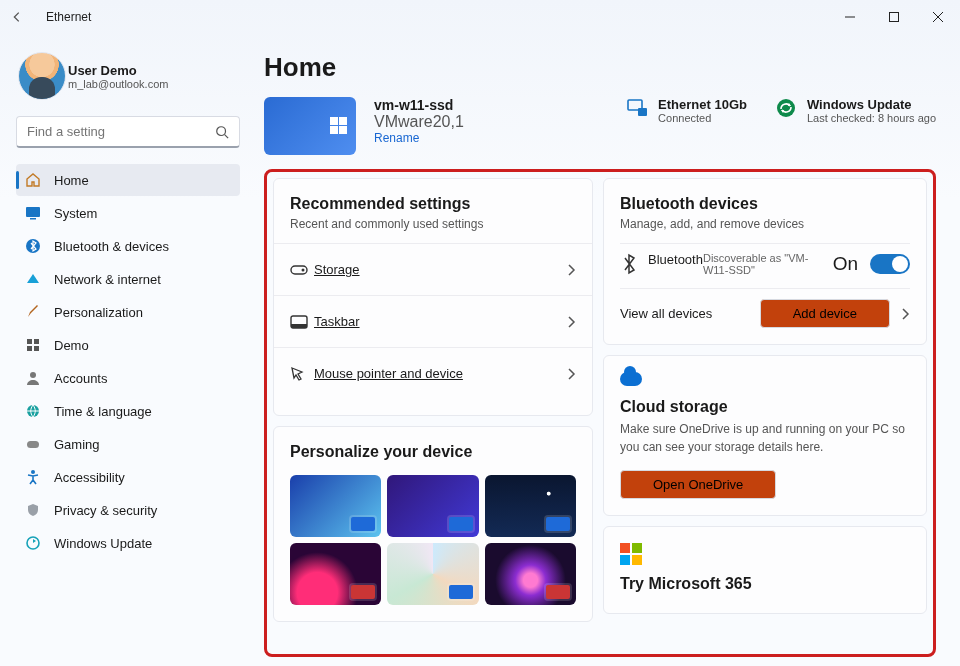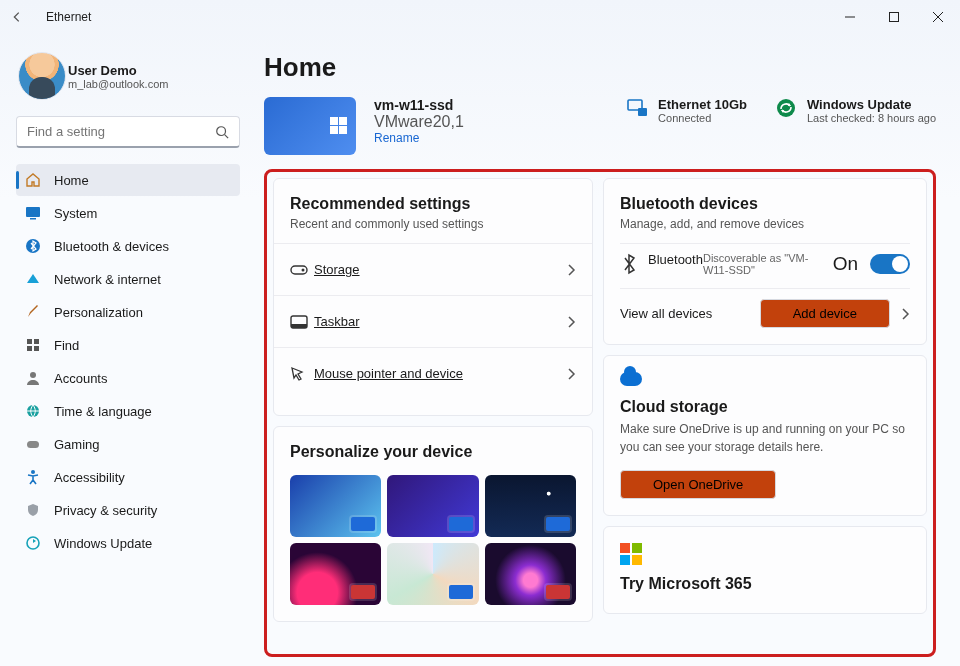--- a/index.html
+++ b/index.html
@@ -176,21 +176,21 @@
         </div>
         <div class="nav-item">
           <span class="nav-icon">
               <svg width="16" height="16">
                 <rect x="2" y="2" width="5" height="5" fill="#555"></rect>
                 <rect x="9" y="2" width="5" height="5" fill="#555"></rect>
                 <rect x="2" y="9" width="5" height="5" fill="#555"></rect>
                 <rect x="9" y="9" width="5" height="5" fill="#555"></rect>
               </svg>
             </span>
-          <span>Find</span>
+          <span>Demo</span>
         </div>
         <div class="nav-item">
           <span class="nav-icon">
               <svg width="16" height="16">
                 <circle cx="8" cy="5" r="3" fill="#777"></circle>
                 <path d="M2 15c0-3 3-5 6-5s6 2 6 5" fill="#777"></path>
               </svg>
             </span>
           <span>Accounts</span>
         </div>

